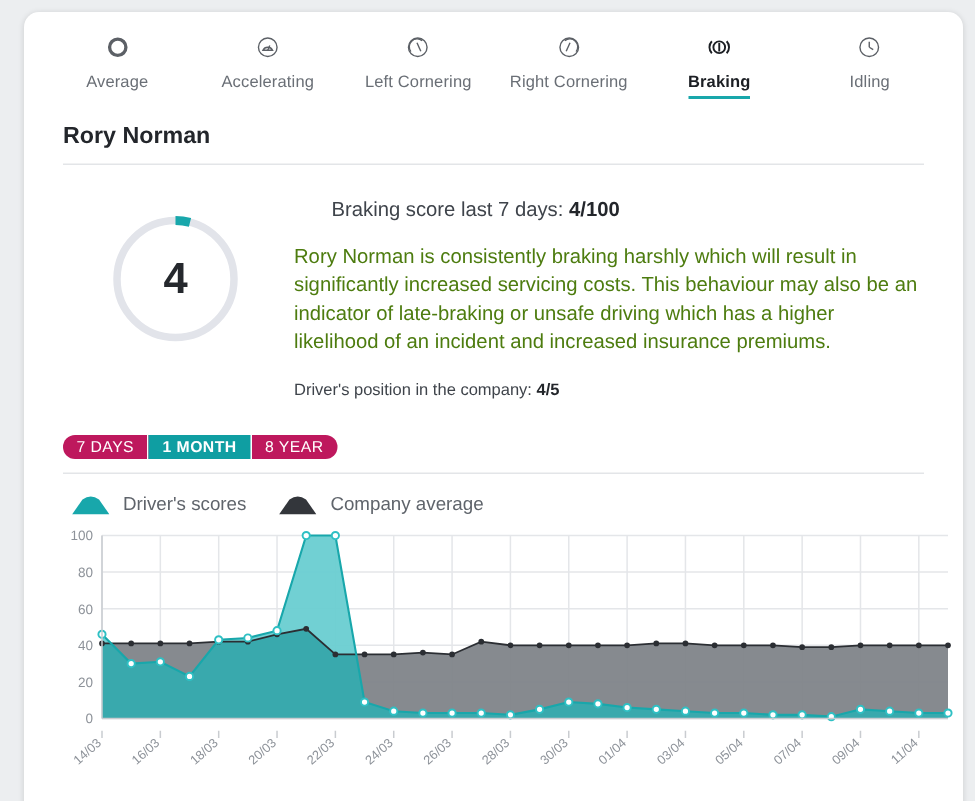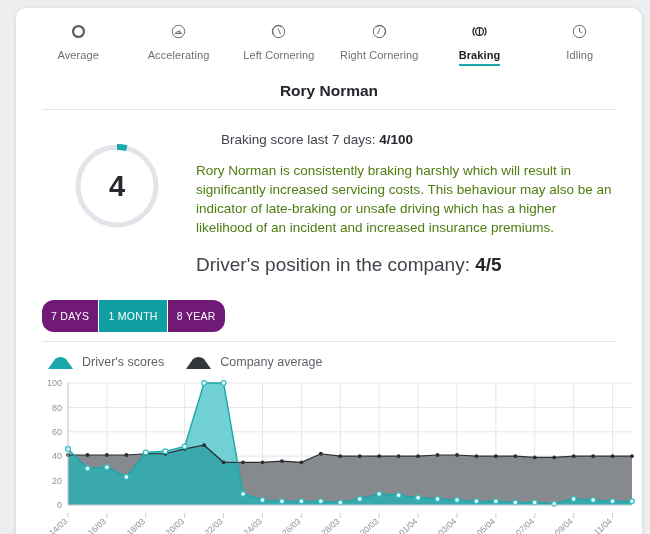--- a/index.html
+++ b/index.html
@@ -53,21 +53,20 @@
     border-bottom-color: #18a7ab;
   }
 
   
   #name-wrap { padding: 14px 26px 0 26px; }
   #drivername {
     font-size: 15.5px;
     font-weight: bold;
     color: #23262b;
     padding-bottom: 9px;
-    text-align: center;
   }
   .hr { height: 1px; background: #e3e5e8; }
 
   
   #summary {
     display: flex;
     padding: 22px 26px 0 26px;
   }
   #gaugebox {
     width: 150px;
@@ -84,50 +83,50 @@
   #textbox { flex: 1; padding-left: 4px; }
   .line1 { font-size: 13.5px; color: #3f444b; margin-left: 25px; }
   .line1 b { color: #23262b; }
   .para {
     margin-top: 14px;
     font-size: 13.5px;
     line-height: 19px;
     color: #4d7c0f;
     max-width: 420px;
   }
-  .line3 { margin-top: 17px; font-size: 19px; color: #3f444b; }
+  .line3 { margin-top: 17px; font-size: 11px; color: #3f444b; }
   .line3 b { color: #23262b; }
 
   
   #trendhead {
     margin: 24px 26px 0 26px;
     display: flex;
     align-items: center;
     justify-content: space-between;
     padding-bottom: 9px;
   }
   #trendtitle { font-size: 14.5px; color: #33373d; }
   #segmented {
     display: flex;
-    background: #701a75;
+    background: #be185d;
     border-radius: 12px;
     overflow: hidden;
-    height: 32px;
+    height: 16px;
   }
   .seg {
     display: flex; align-items: center;
     padding: 0 9px;
     font-size: 10.5px;
     color: #ffffff;
     letter-spacing: .3px;
     cursor: pointer;
     border-right: 1px solid #ffffff;
   }
   .seg:last-child { border-right: none; }
-  .seg.on { background: #0f9ea2; font-weight: normal; }
+  .seg.on { background: #0f9ea2; font-weight: bold; }
 
   
   #legend {
     display: flex;
     align-items: center;
     padding: 13px 0 0 32px;
   }
   .lg { display: flex; align-items: center; margin-right: 22px; }
   .lg .sw { margin-right: 9px; display: flex; }
   .lg .lbl { font-size: 12.5px; color: #5f646b; }

